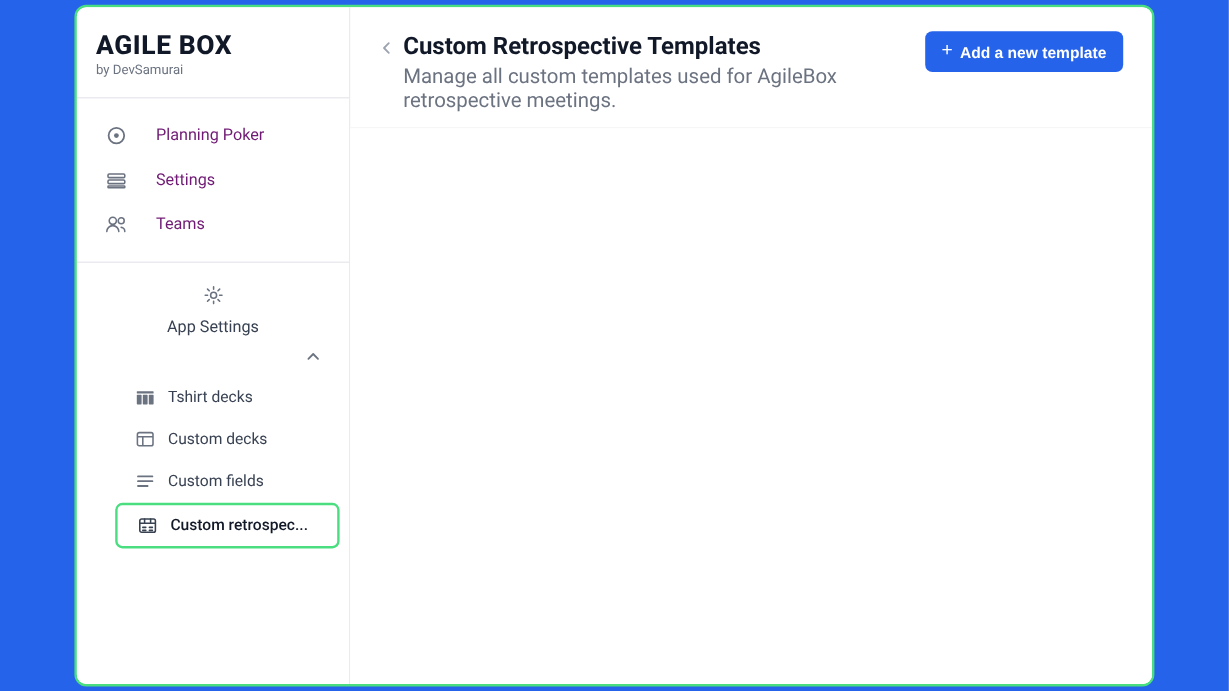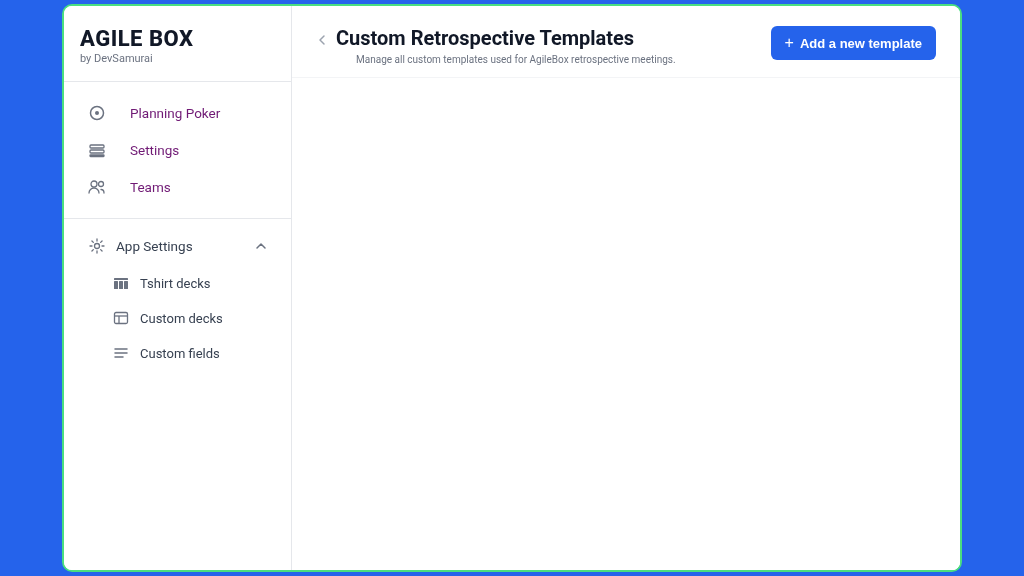--- a/index.html
+++ b/index.html
@@ -86,20 +86,21 @@
 
     .sidebar-section-header {
       display: flex;
       align-items: center;
       gap: 10px;
       padding: 9px 16px;
       cursor: pointer;
       color: #374151;
       font-size: 13.5px;
       margin: 1px 8px;
+      flex-direction: column;
     }
 
     .sidebar-section-header .icon {
       width: 18px;
       height: 18px;
       display: flex;
       align-items: center;
       justify-content: center;
       color: #6b7280;
       flex-shrink: 0;
@@ -177,23 +178,22 @@
     }
 
     .main-title {
       font-size: 20px;
       font-weight: 700;
       color: #111827;
       margin-bottom: 4px;
     }
 
     .main-subtitle {
-      font-size: 10px;
-      color: #6b7280;
-      margin-left: 20px;
+      font-size: 17px;
+      color: #6b7280;
     }
 
     .add-btn {
       display: flex;
       align-items: center;
       gap: 6px;
       background: #2563eb;
       color: #ffffff;
       border: none;
       border-radius: 6px;
@@ -309,20 +309,31 @@
 
       <div class="sidebar-sub-item">
         <span class="icon">
           <svg width="16" height="14" viewBox="0 0 16 14" fill="none">
             <path d="M2 3h12M2 7h12M2 11h8" stroke="#6b7280" stroke-width="1.5" stroke-linecap="round"></path>
           </svg>
         </span>
         <span>Custom fields</span>
       </div>
 
+      <div class="sidebar-sub-item active">
+        <span class="icon">
+          <svg width="16" height="14" viewBox="0 0 16 14" fill="none">
+            <rect x="1.5" y="1.5" width="13" height="11" rx="1.5" stroke="#374151" stroke-width="1.3"></rect>
+            <path d="M1.5 5h13" stroke="#374151" stroke-width="1.3"></path>
+            <path d="M5.5 1.5v3M10.5 1.5v3" stroke="#374151" stroke-width="1.3" stroke-linecap="round"></path>
+            <path d="M4 8.5h2.5M9.5 8.5H12M4 11h2.5M9.5 11H12" stroke="#374151" stroke-width="1.3" stroke-linecap="round"></path>
+          </svg>
+        </span>
+        <span>Custom retrospec...</span>
+      </div>
     </div>
   </div>
 
   <div class="main-content">
     <div class="main-header">
       <div style="display:flex; align-items:flex-start; flex:1;">
         <div class="collapse-btn">
           <svg width="12" height="12" viewBox="0 0 12 12" fill="none">
             <path d="M8 2L4 6l4 4" stroke="#9ca3af" stroke-width="1.5" stroke-linecap="round" stroke-linejoin="round"></path>
           </svg>

